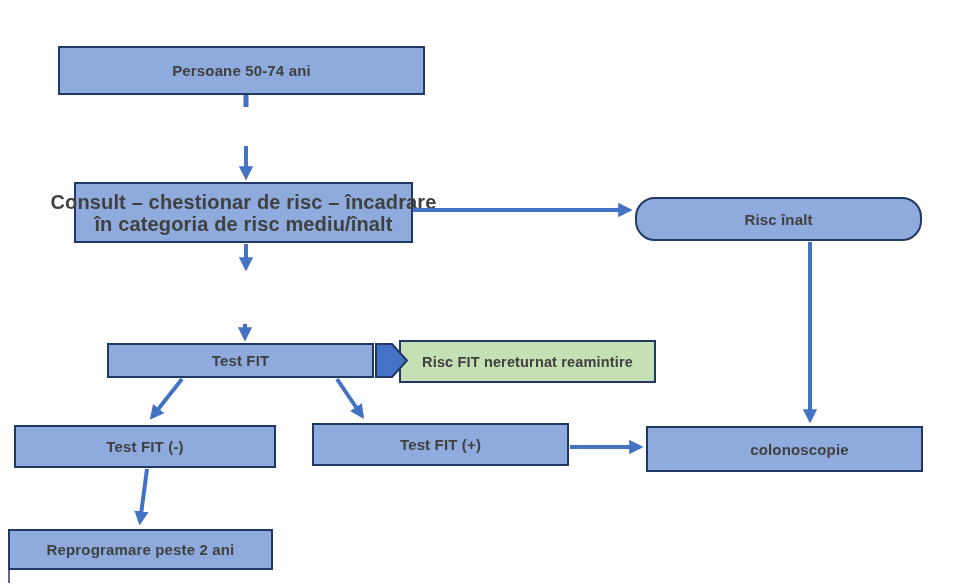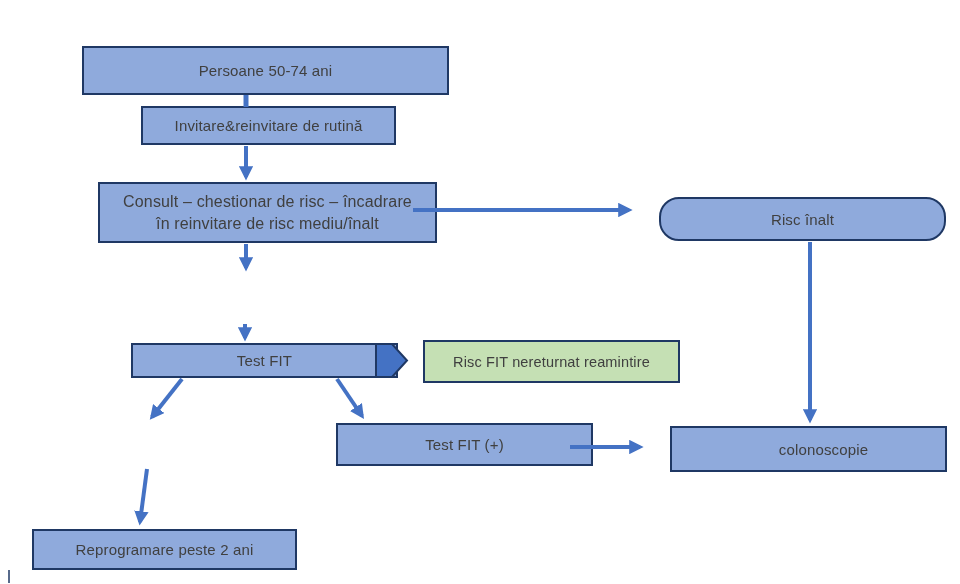--- a/index.html
+++ b/index.html
@@ -6,63 +6,63 @@
   .canvas{
     position:relative;width:960px;height:584px;background:#ffffff;
     font-family:"Liberation Sans",sans-serif;overflow:hidden;
   }
   .node{
     position:absolute;display:flex;flex-direction:column;align-items:center;justify-content:center;
     text-align:center;box-sizing:border-box;z-index:1;
     background:var(--node-fill,#8FAADC);
     border:2.5px solid var(--node-border,#1F3864);
     color:var(--text,#404040);
-    font-weight:400;font-size:15px;letter-spacing:.15px;margin-left:24px;
+    font-weight:700;font-size:15px;letter-spacing:.15px;
   }
   .node span{white-space:nowrap;display:block;}
   .node.green{background:var(--reminder-fill,#C5E0B4);font-size:14.5px;}
-  .node.twoline{font-size:16px;line-height:22px;}
+  .node.twoline{font-size:20px;line-height:22px;}
   #edges{position:absolute;left:0;top:0;z-index:2;pointer-events:none;}
   .edge{stroke:var(--arrow,#4472C4);stroke-width:4;fill:none;}
   .edge.thick{stroke-width:5;}
   .arrow-fill{fill:var(--arrow,#4472C4);}
   .pentagon{fill:var(--pentagon-fill,#4472C4);stroke:var(--node-border,#1F3864);stroke-width:2;}
   .stray{stroke:var(--node-border,#1F3864);stroke-width:1.5;}
 </style>
 </head>
 <body>
 
 <div class="canvas">
 
   <div class="node" style="left:58px;top:46px;width:367px;height:49px;">
     <span>Persoane 50-74 ani</span>
   </div>
 
-  <div class="node" style="left:117px;top:106px;width:255px;height:39px;">
-    <span>Invitare&amp;reinvitare de rutină</span>
-  </div>
 
   <div class="node twoline" style="left:74px;top:182px;width:339px;height:61px;">
     <span>Consult – chestionar de risc – încadrare</span>
-    <span>în reinvitare de risc mediu/înalt</span>
+    <span>în categoria de risc mediu/înalt</span>
   </div>
 
   <div class="node" style="left:635px;top:197px;width:287px;height:44px;border-radius:20px;">
     <span>Risc înalt</span>
   </div>
 
 
   <div class="node" style="left:107px;top:343px;width:267px;height:35px;">
     <span>Test FIT</span>
   </div>
 
   <div class="node green" style="left:399px;top:340px;width:257px;height:43px;">
     <span>Risc FIT nereturnat reamintire</span>
   </div>
 
+  <div class="node" style="left:14px;top:425px;width:262px;height:43px;">
+    <span>Test FIT (-)</span>
+  </div>
 
   <div class="node" style="left:312px;top:423px;width:257px;height:43px;align-items:center;">
     <span>Test FIT (+)</span>
   </div>
 
   <div class="node" style="left:646px;top:426px;width:277px;height:46px;padding-left:30px;">
     <span>colonoscopie</span>
   </div>
 
   <div class="node" style="left:8px;top:529px;width:265px;height:41px;">

